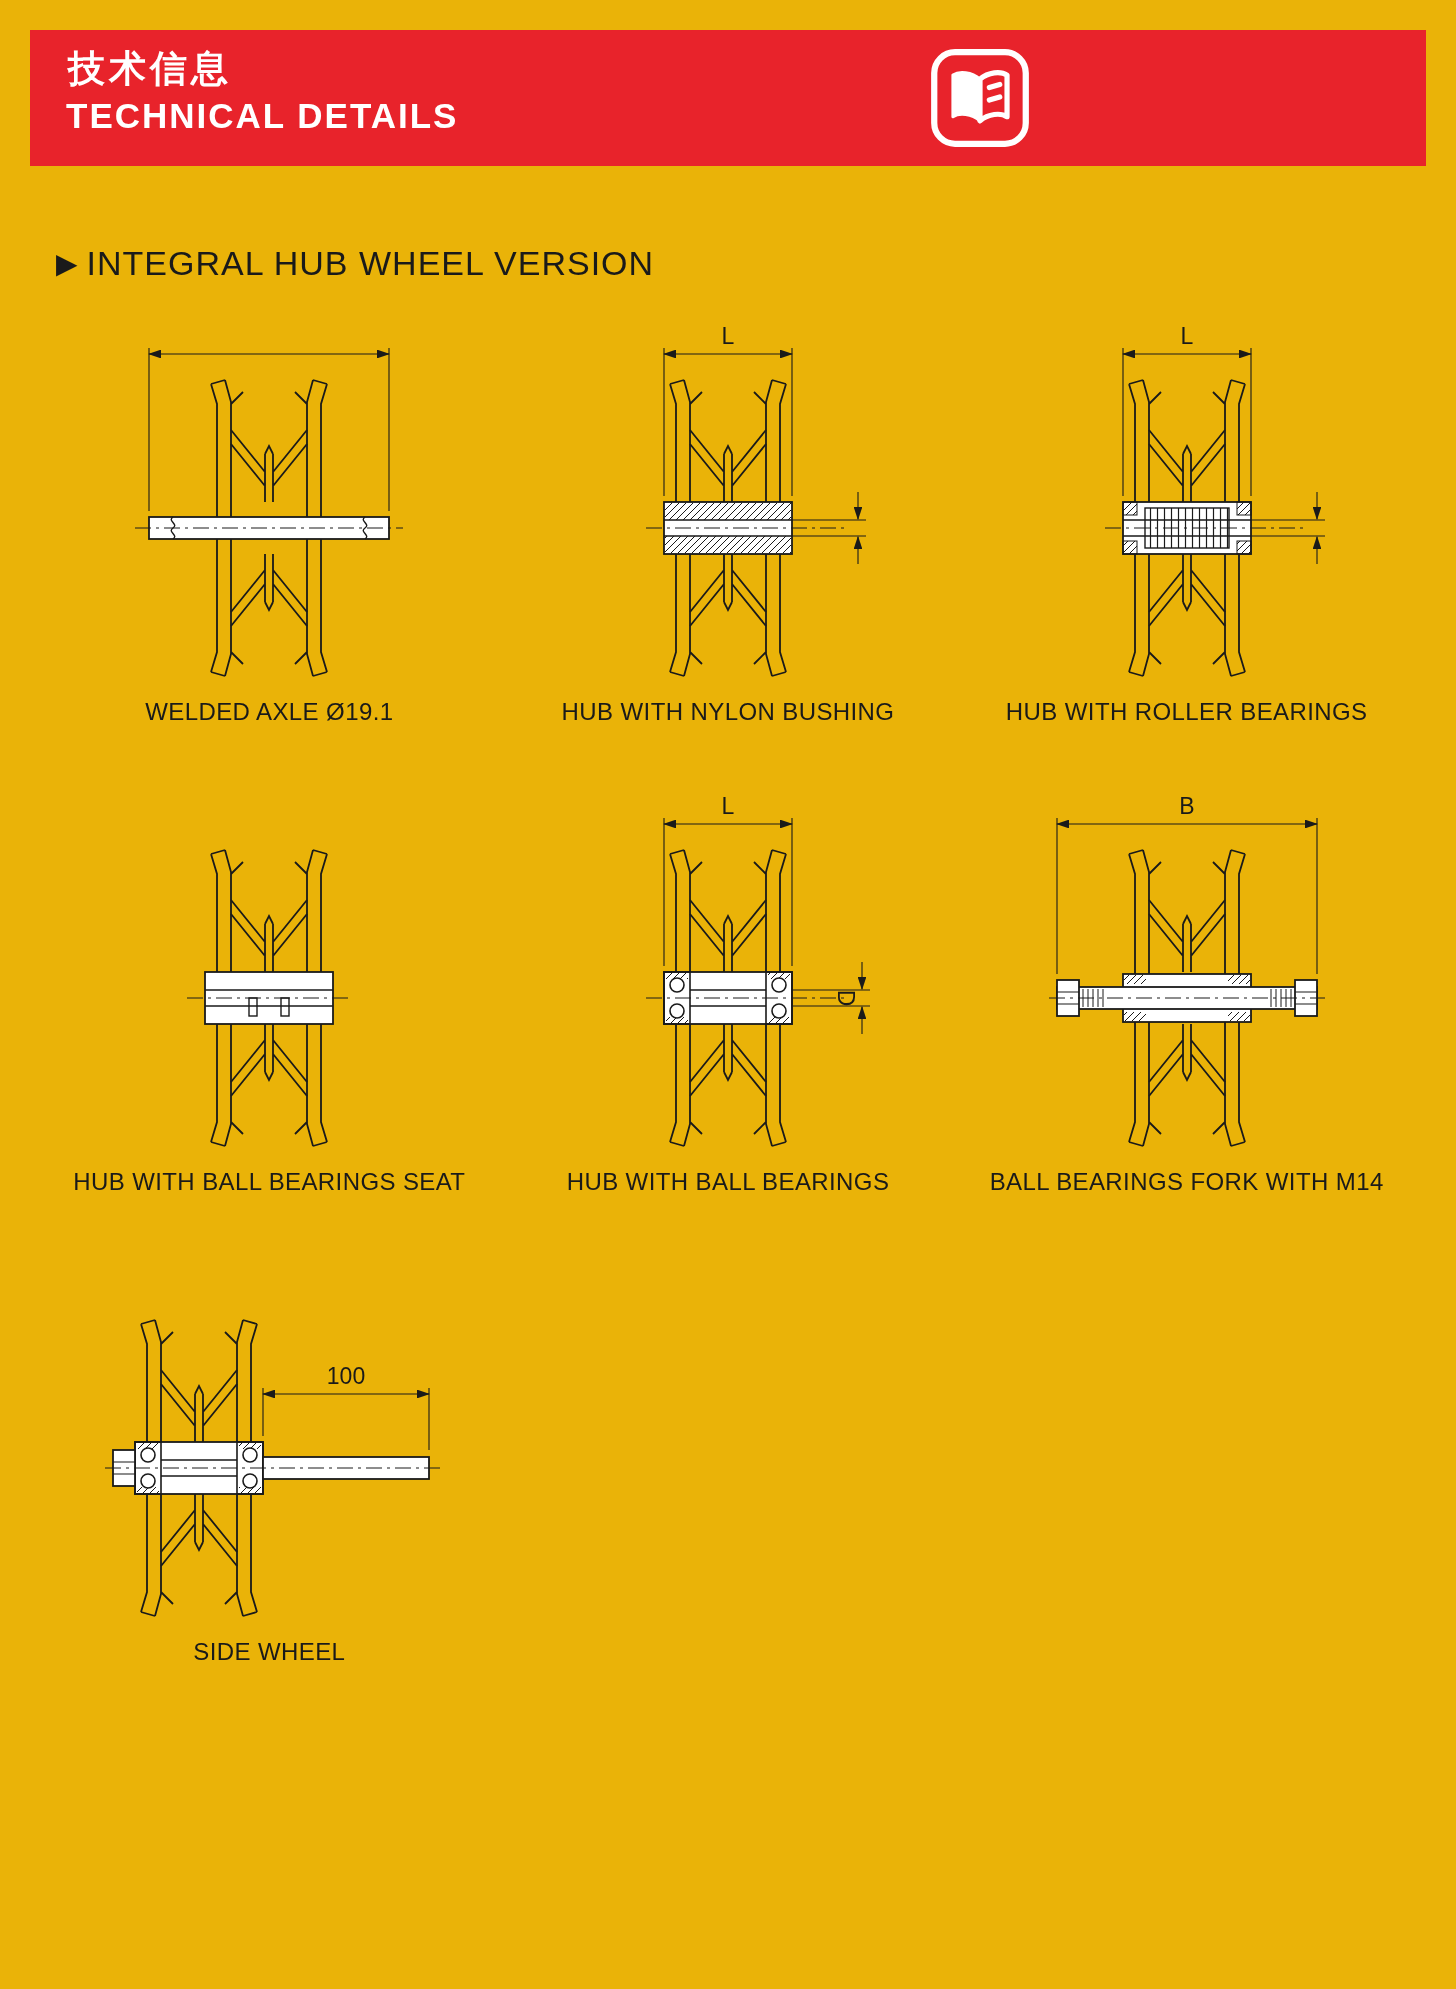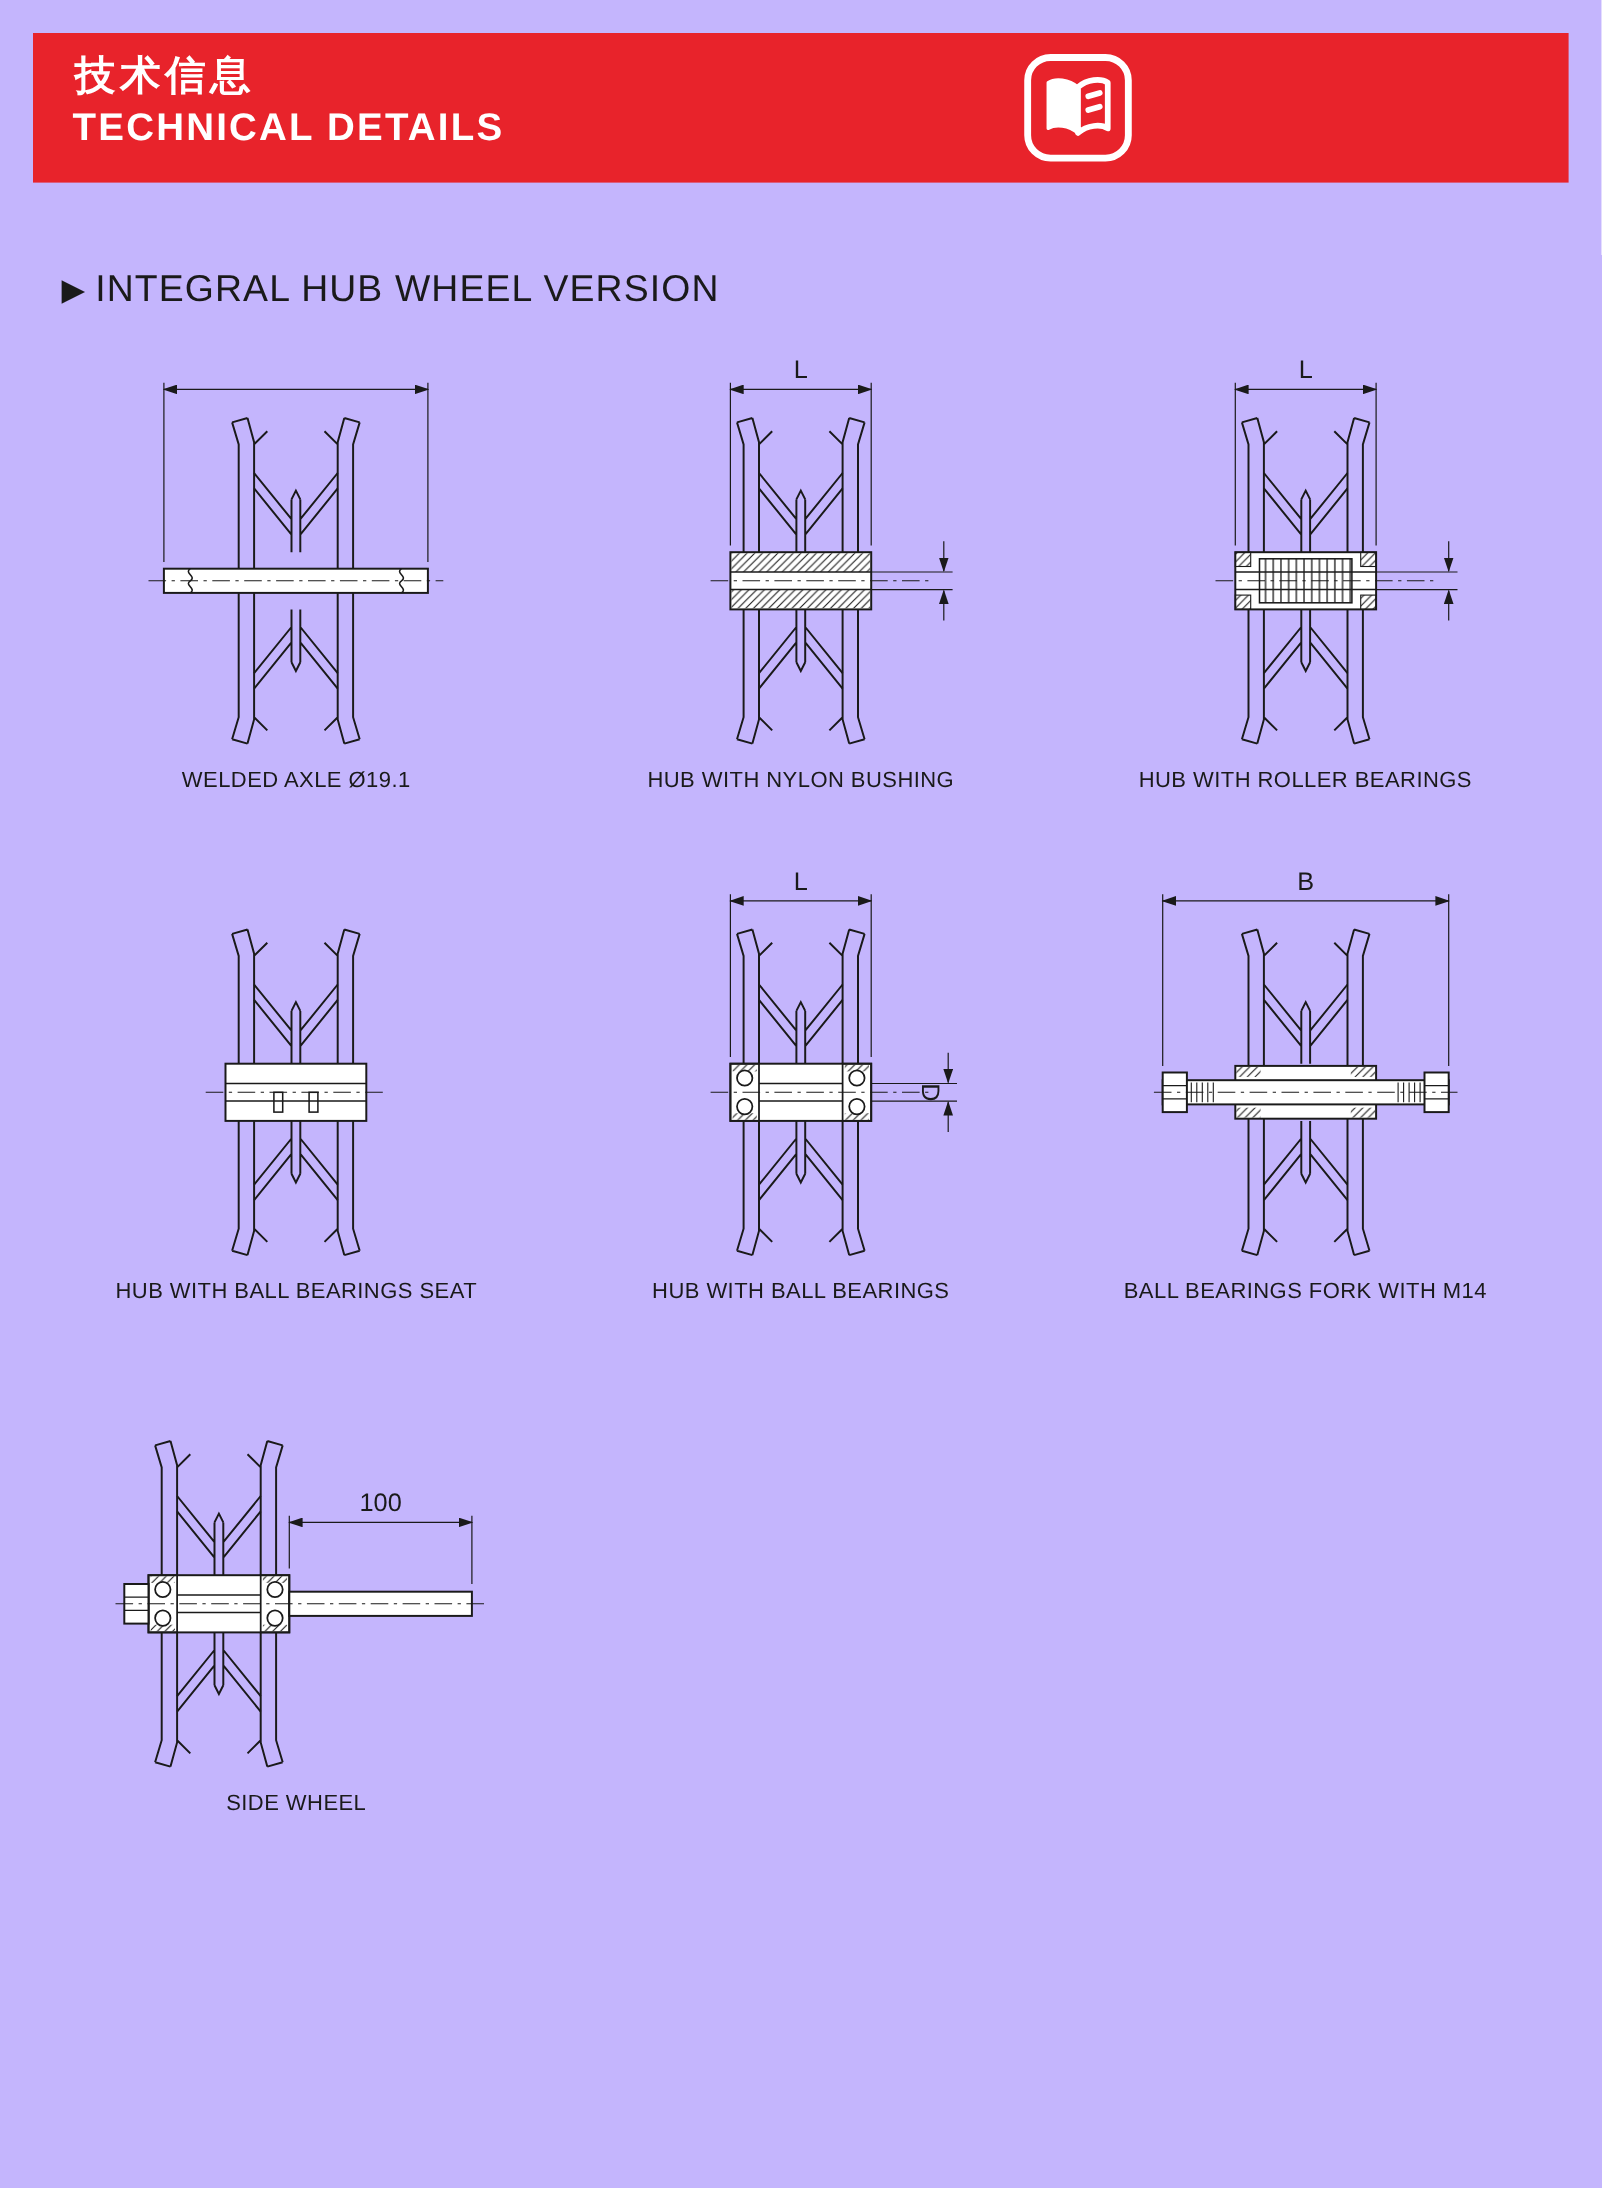--- a/index.html
+++ b/index.html
@@ -1,38 +1,38 @@
 <!DOCTYPE html>
 <html style="--red: #e8232b;"><head>
 <meta charset="utf-8">
 <title>Technical Details</title>
 <style>
   *{margin:0;padding:0;box-sizing:border-box}
   html,body{background:#ffffff}
   body{width:1456px;font-family:"Liberation Sans",sans-serif;color:#1a1a1a}
-  .page{position:relative;width:1456px;height:1989px;background:#c4b5fd;overflow:hidden}
+  .page{position:relative;width:1456px;height:1989px;background:#eab308;overflow:hidden}
 
   
   .banner{position:absolute;left:30px;top:30px;width:1396px;height:136px;
           background:var(--red,#e8232b);color:#fff}
   .banner .zh{position:absolute;left:38px;top:14px;font-size:37px;font-weight:bold;letter-spacing:4px}
   .banner .en{position:absolute;left:36px;top:66px;font-size:35px;font-weight:700;letter-spacing:2px}
   .banner .book{position:absolute;left:898px;top:16px;width:104px;height:104px}
 
   
   .sec-title{position:absolute;left:56px;top:244px;display:flex;align-items:center;gap:8px;
              font-size:34px;letter-spacing:1px;color:#1a1a1a}
   .sec-title .tri{font-size:28px;line-height:1}
 
   
   .grid{position:absolute;left:40px;top:298px;width:1376px;
         display:grid;grid-template-columns:repeat(3,1fr);row-gap:42px}
   .figure{display:flex;flex-direction:column;align-items:center}
   .figure svg.draw{display:block}
-  .caption{font-size:20px;letter-spacing:.4px;margin-top:0;text-align:center;white-space:nowrap}
+  .caption{font-size:24px;letter-spacing:.4px;margin-top:0;text-align:center;white-space:nowrap}
 
   
   .cl{stroke:#1a1a1a;stroke-width:1;stroke-dasharray:16 5 3 5;fill:none}
   .ext,.dl{stroke:#1a1a1a;stroke-width:1.1;fill:none}
   .ln{stroke:#1a1a1a;fill:none}
   .dimlbl{font-size:23px;fill:#1a1a1a;text-anchor:middle;font-family:"Liberation Sans",sans-serif}
 </style>
 </head>
 <body>
 

